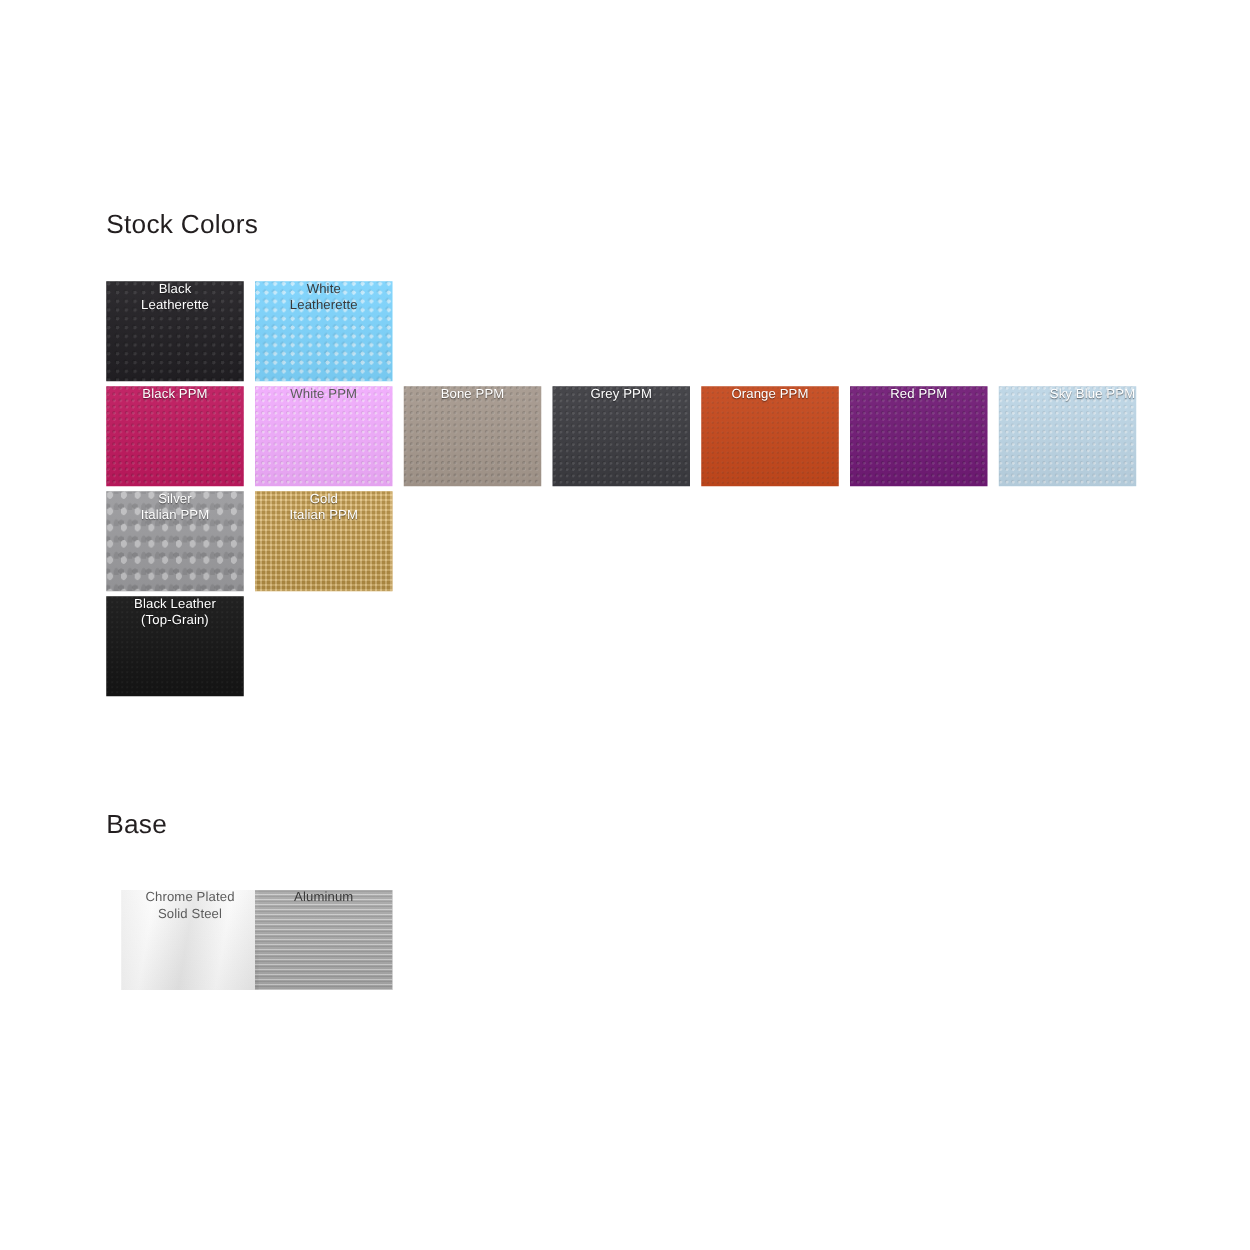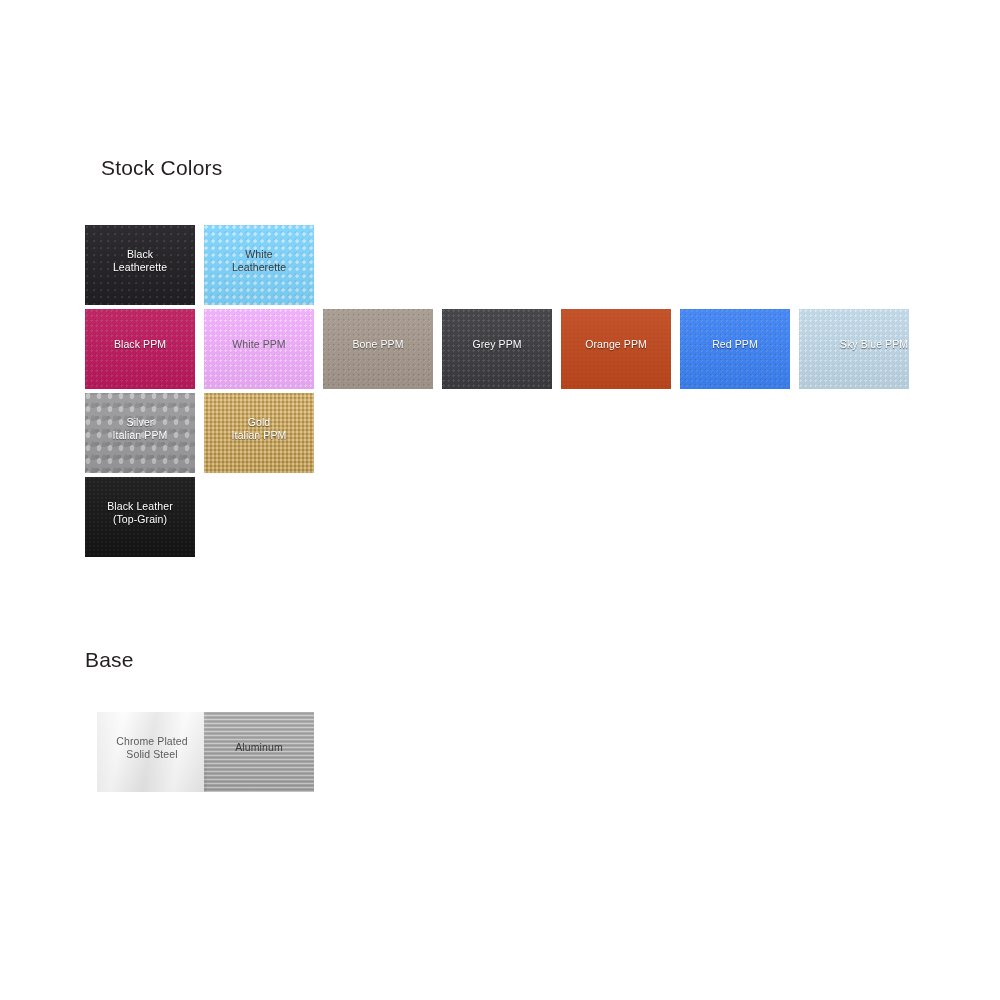--- a/index.html
+++ b/index.html
@@ -23,21 +23,21 @@
   
   .section-heading {
     position: absolute;
     font-family: "Liberation Sans", sans-serif;
     font-size: 21px;
     font-weight: 400;
     color: #231f20;
     letter-spacing: 0.2px;
     white-space: nowrap;
   }
-  #heading-stock { left: 85px; top: 156px; margin-left: 16px; }
+  #heading-stock { left: 85px; top: 168px; }
   #heading-base  { left: 85px; top: 648px; }
 
   
   .swatch-grid {
     position: absolute;
     display: grid;
     grid-auto-flow: row;
   }
   #grid-stock {
     left: 85px;
@@ -51,21 +51,21 @@
     grid-template-columns: repeat(8, 119px);
     grid-auto-rows: 84px;
   }
 
   .swatch {
     position: relative;
     width: 110px;
     height: 80px;
     box-sizing: border-box;
     display: flex;
-    align-items: center;
+    align-items: flex-start;
     justify-content: center;
     overflow: hidden;
   }
 
   
   .swatch .tex {
     position: absolute;
     inset: 0;
     pointer-events: none;
   }
@@ -214,21 +214,21 @@
       <div class="swatch" style="grid-area: 2 / 4; background: rgb(59, 59, 64);">
         <div class="tex tex-grain"></div>
         <div class="vig"></div>
         <div class="label light">Grey PPM</div>
       </div>
       <div class="swatch" style="grid-area: 2 / 5; background: rgb(196, 72, 28);">
         <div class="tex tex-topgrain"></div>
         <div class="vig"></div>
         <div class="label light">Orange PPM</div>
       </div>
-      <div class="swatch" style="grid-area: 2 / 6; background: #3b82f6;">
+      <div class="swatch" style="grid-area: 2 / 6; background: #701a75;">
         <div class="tex tex-grain"></div>
         <div class="vig"></div>
         <div class="label light">Red PPM</div>
       </div>
       <div class="swatch" style="grid-area: 2 / 7; background: rgb(188, 213, 229); padding-left: 40px;">
         <div class="tex tex-grain-soft"></div>
         <div class="vig"></div>
         <div class="label light">Sky Blue PPM</div>
       </div>
       <div class="swatch" style="grid-area: 3 / 1; background: rgb(154, 154, 157);">

